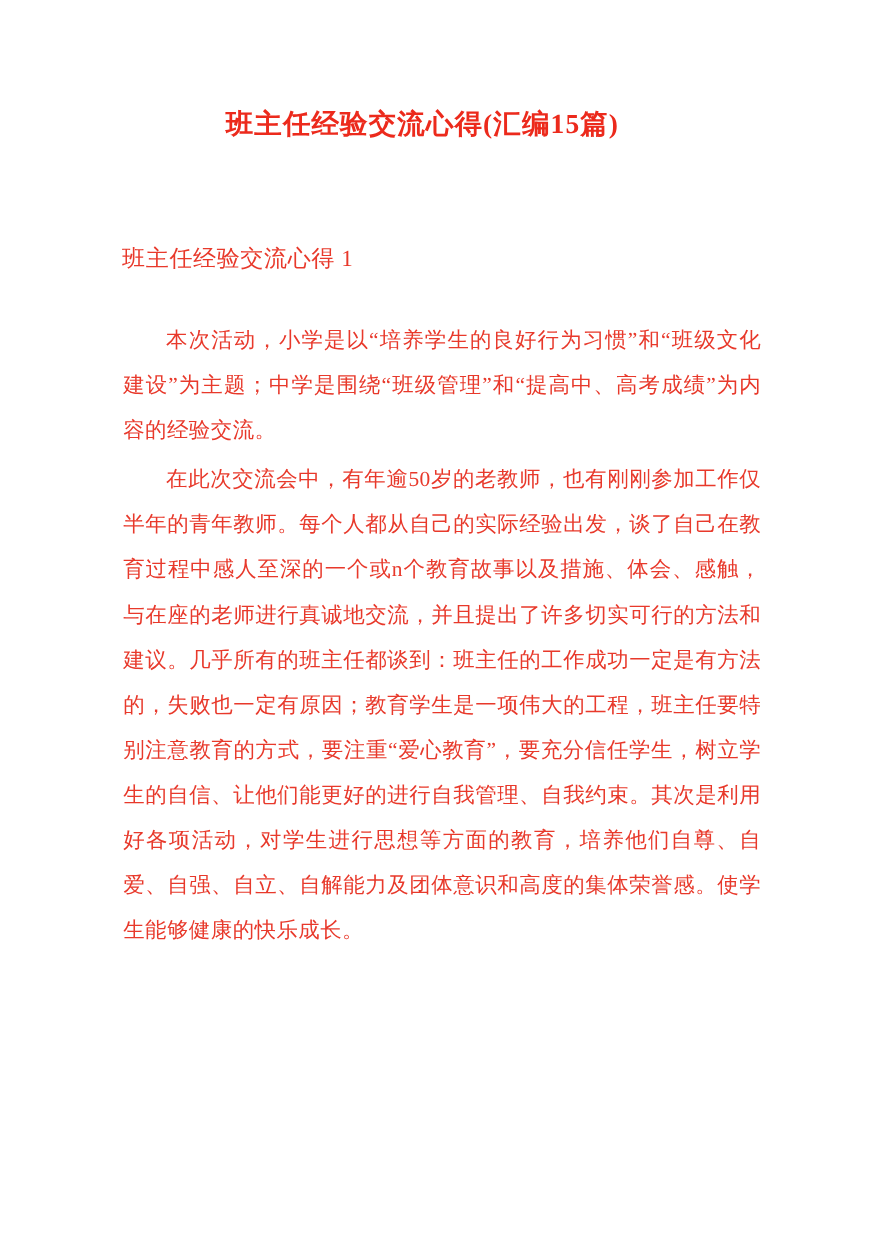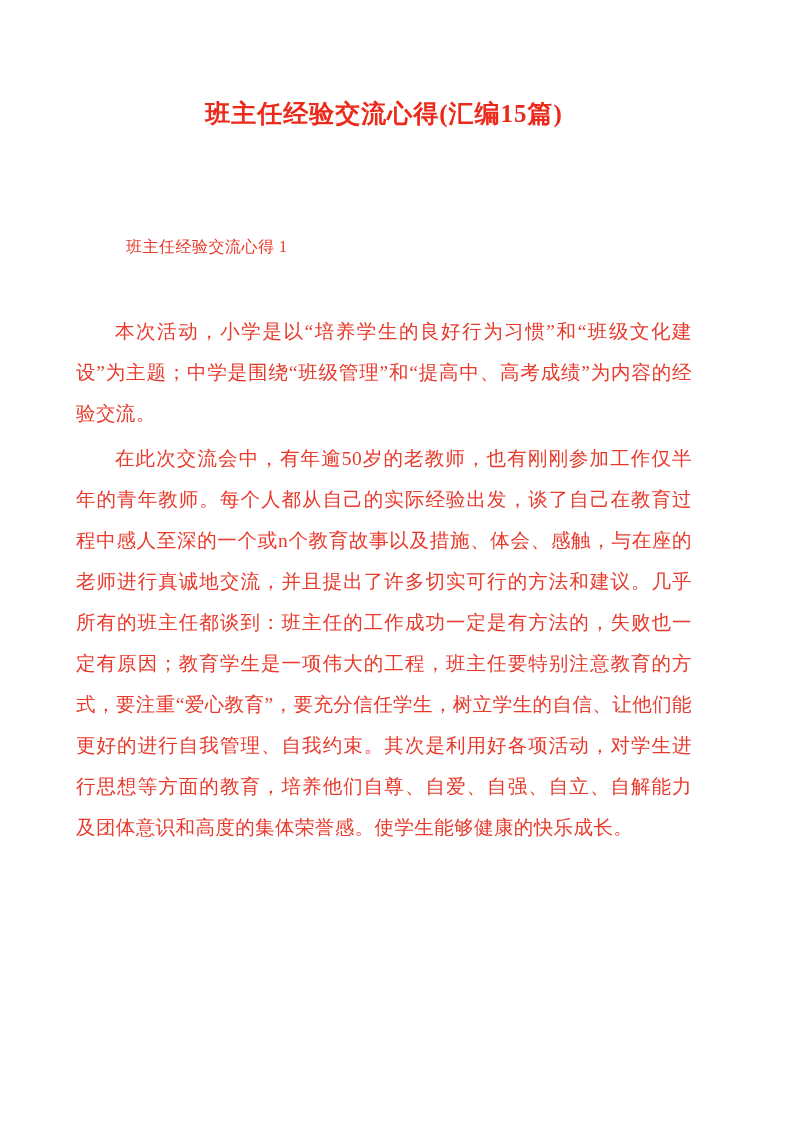--- a/index.html
+++ b/index.html
@@ -25,30 +25,31 @@
     margin: 0;
     padding-top: 96px;
     text-align: center;
     font-size: 25px;
     font-weight: bold;
     letter-spacing: 1px;
     color: #ec2a1c;
     line-height: 1.4;
   }
   .subtitle {
-    margin: 16px;
+    margin: 1px;
     padding-top: 88px;
     padding-left: 38px;
-    font-size: 16px;
+    font-size: 21px;
     color: #e8392b;
     line-height: 1.5;
     letter-spacing: 0.5px;
   }
   .body-block {
     padding-top: 36px;
+    margin-left: 36px;
   }
   .para {
     margin: 0 0 4px 0;
     font-size: 19.5px;
     line-height: 41px;
     color: #e8392b;
     text-align: justify;
     text-justify: inter-ideograph;
     text-indent: 2em;
     letter-spacing: 0.4px;

